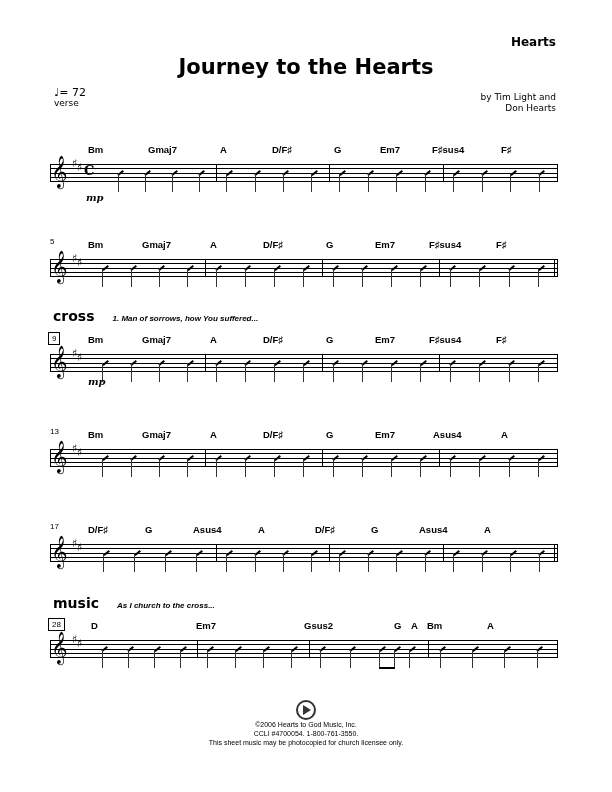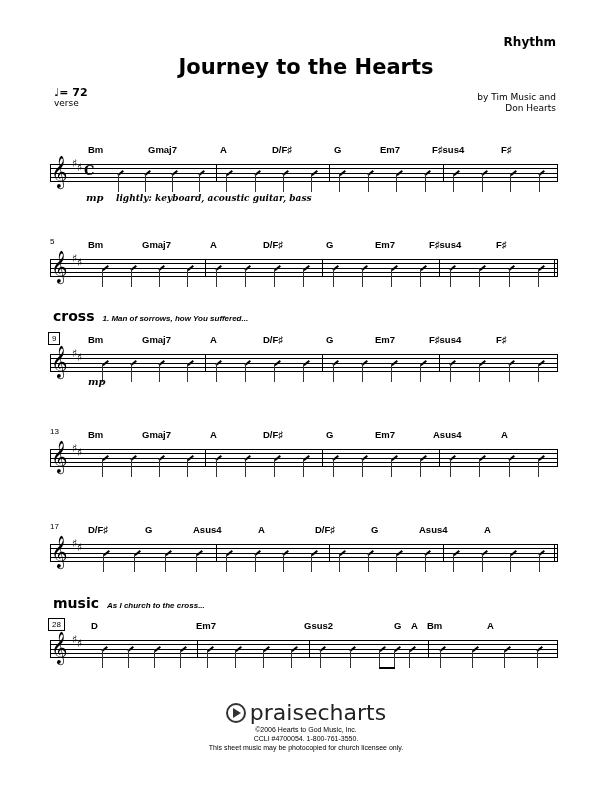--- a/index.html
+++ b/index.html
@@ -1,56 +1,56 @@
 <!DOCTYPE html>
 <html><head>
 <meta charset="utf-8">
 <style>
   html, body { margin:0; padding:0; background:#fff; }
   body { width:612px; height:792px; position:relative; overflow:hidden; font-family:"DejaVu Sans", sans-serif; color:#000; }
   .abs { position:absolute; }
   .part { right:56px; top:35px; font-weight:bold; font-size:12px; font-family:"DejaVu Sans", sans-serif; }
   .title { left:0; width:612px; top:55px; text-align:center; font-weight:bold; font-size:21px; }
   .tempo { left:54px; top:87px; font-size:11px; line-height:11px; }
-  .tempo .bpm { font-weight:bold; }
+  .tempo .bpm { font-weight:normal; }
   .tempo .style { font-size:9px; display:block; }
   .composer { right:56px; top:92px; font-size:9px; text-align:right; line-height:11px; }
   .system { position:absolute; left:50px; width:508px; height:50px; }
   .staff-line { position:absolute; left:0; height:1px; background:#000; }
   .barline { position:absolute; width:1px; background:#000; }
   .clef { position:absolute; left:1px; font-size:28px; line-height:28px; font-family:"DejaVu Serif", serif; }
   .keysig { position:absolute; font-size:11px; font-family:"DejaVu Serif", serif; line-height:11px; }
   .timesig { position:absolute; font-size:13px; font-family:"DejaVu Serif", serif; font-weight:bold; }
   .chord { position:absolute; font-weight:bold; font-size:9.5px; font-family:"Liberation Sans", sans-serif; white-space:nowrap; }
   .slash { position:absolute; width:7px; height:1.6px; background:#000; transform:rotate(-40deg); transform-origin:center; }
   .stem { position:absolute; width:1px; background:#333; }
   .beam { position:absolute; height:2px; background:#000; }
   .mnum { position:absolute; font-size:8px; font-family:"Liberation Sans", sans-serif; }
   .rehearsal { position:absolute; font-size:8px; border:1px solid #000; padding:0 3px; line-height:11px; font-family:"Liberation Sans", sans-serif; }
   .dyn { position:absolute; font-style:italic; font-weight:bold; font-size:10px; font-family:"DejaVu Serif", serif; }
   .instr { position:absolute; font-style:italic; font-weight:bold; font-size:9px; font-family:"DejaVu Serif", serif; white-space:nowrap; }
   .section { position:absolute; left:53px; font-weight:bold; font-size:14px; font-family:"DejaVu Sans", sans-serif; }
-  .section .lyric { font-style:italic; font-size:8px; font-weight:bold; margin-left:8px; font-family:"Liberation Sans", sans-serif; }
+  .section .lyric { font-style:italic; font-size:8px; font-weight:bold; margin-left:18px; font-family:"Liberation Sans", sans-serif; }
   .footer { left:0; width:612px; top:700px; text-align:center; }
   .logo { display:inline-flex; align-items:center; gap:4px; font-size:22px; font-family:"DejaVu Sans", sans-serif; color:#222; }
   .logo .play { width:20px; height:20px; border:2px solid #333; border-radius:50%; display:inline-flex; align-items:center; justify-content:center; box-sizing:border-box; }
   .logo .play::after { content:""; border-left:8px solid #333; border-top:5px solid transparent; border-bottom:5px solid transparent; margin-left:2px; }
   .footer .line { font-size:7px; font-family:"Liberation Sans", sans-serif; line-height:9px; display:block; }
 </style>
 </head>
 <body>
 
-<div class="abs part">Rhythm</div>
+<div class="abs part">Hearts</div>
 <div class="abs title">Journey to the Hearts</div>
 <div class="abs tempo">
   <span>♩</span><span class="bpm">= 72</span>
   <span class="style">verse</span>
 </div>
 <div class="abs composer">
-  <div>by Tim Music and</div>
+  <div>by Tim Light and</div>
   <div>Don Hearts</div>
 </div>
 
 <div id="sections">
     <div class="section" style="top: 308px;"><span>cross</span><span class="lyric">1. Man of sorrows, how You suffered...</span></div>
     <div class="section" style="top: 595px;"><span>music</span><span class="lyric">As I church to the cross...</span></div>
   </div>
 <div id="systems">
     <div class="system" style="top: 142px;">
       <div class="staff-line" style="top: 22px; width: 507px;"></div>
@@ -101,21 +101,20 @@
       <div class="barline" style="left: 507px; top: 22px; height: 18.2px;"></div>
       <div class="slash" style="left: 402.975px; top: 29.6px;"></div>
       <div class="stem" style="left: 403.475px; top: 30.6px; height: 19px;"></div>
       <div class="slash" style="left: 431.475px; top: 29.6px;"></div>
       <div class="stem" style="left: 431.975px; top: 30.6px; height: 19px;"></div>
       <div class="slash" style="left: 459.975px; top: 29.6px;"></div>
       <div class="stem" style="left: 460.475px; top: 30.6px; height: 19px;"></div>
       <div class="slash" style="left: 488.475px; top: 29.6px;"></div>
       <div class="stem" style="left: 488.975px; top: 30.6px; height: 19px;"></div>
       <div class="dyn" style="left: 36px; top: 50px;">mp</div>
-      <div class="instr" style="left: 66px; top: 51px;">lightly: keyboard, acoustic guitar, bass</div>
     </div>
     <div class="system" style="top: 237px;">
       <div class="staff-line" style="top: 22px; width: 507px;"></div>
       <div class="staff-line" style="top: 26.3px; width: 507px;"></div>
       <div class="staff-line" style="top: 30.6px; width: 507px;"></div>
       <div class="staff-line" style="top: 34.9px; width: 507px;"></div>
       <div class="staff-line" style="top: 39.2px; width: 507px;"></div>
       <div class="barline" style="left: 0px; top: 22px; height: 18.2px;"></div>
       <div class="clef" style="top: 16px;">𝄞</div>
       <div class="keysig" style="left: 22px; top: 16px;">♯</div>
@@ -393,18 +392,17 @@
       <div class="slash" style="left: 453.788px; top: 29.6px;"></div>
       <div class="stem" style="left: 454.288px; top: 30.6px; height: 19px;"></div>
       <div class="slash" style="left: 486.038px; top: 29.6px;"></div>
       <div class="stem" style="left: 486.538px; top: 30.6px; height: 19px;"></div>
     </div>
   </div>
 
 <div class="abs footer">
   <div class="logo">
     <span class="play"></span>
-    <span>praisecharts</span>
   </div>
   <span class="line">©2006 Hearts to God Music, Inc.</span>
   <span class="line">CCLI #4700054. 1-800-761-3550.</span>
   <span class="line">This sheet music may be photocopied for church licensee only.</span>
 </div>
 
 </body></html>

